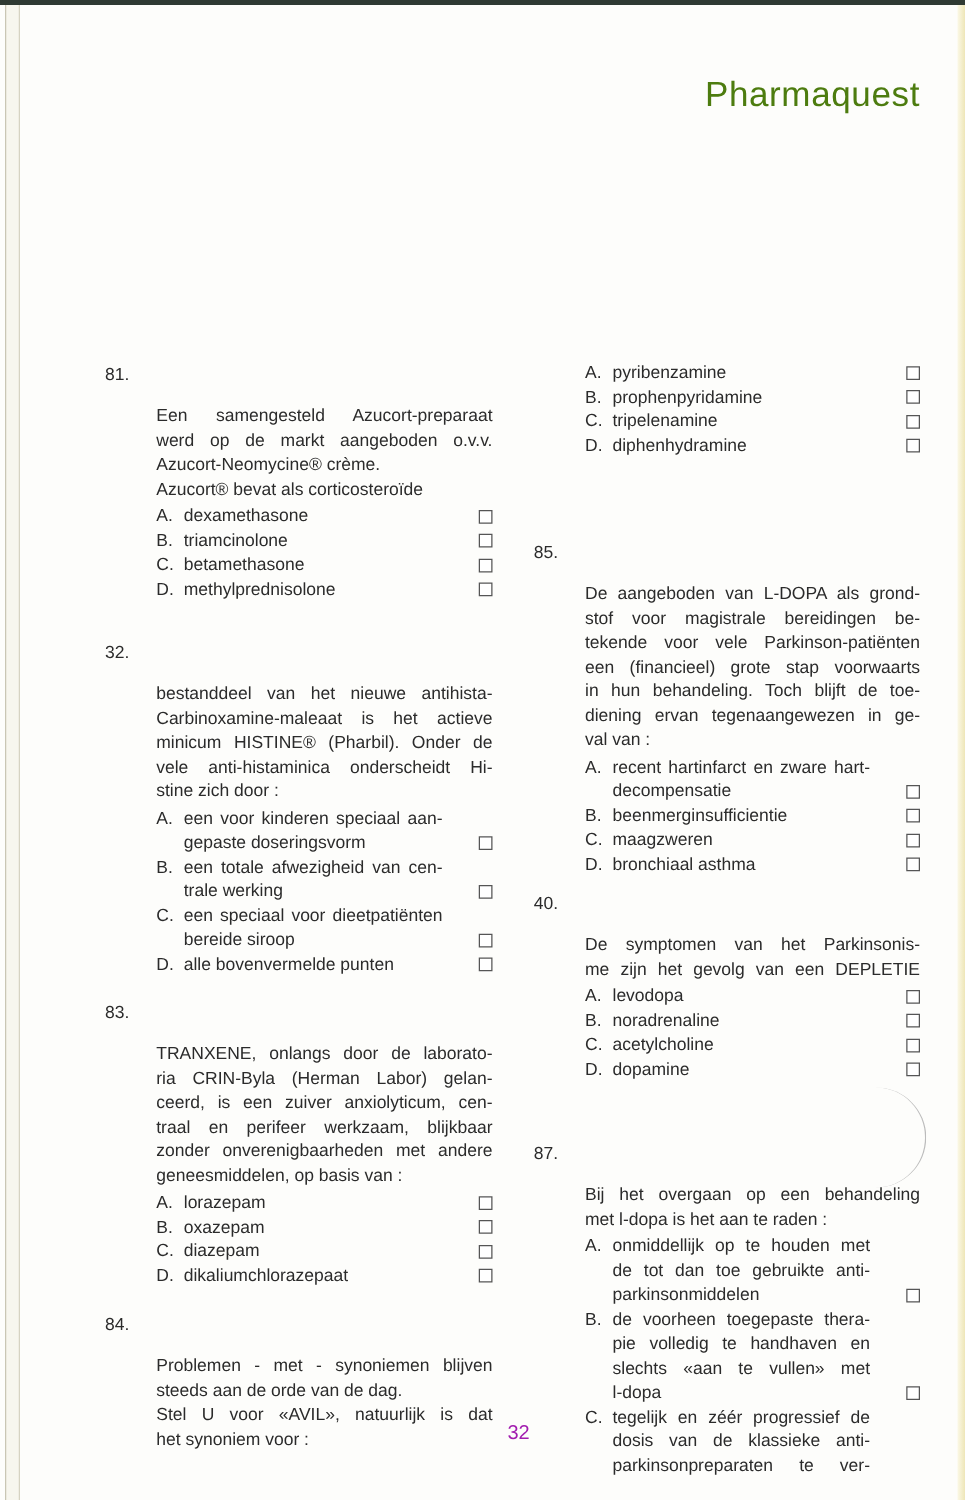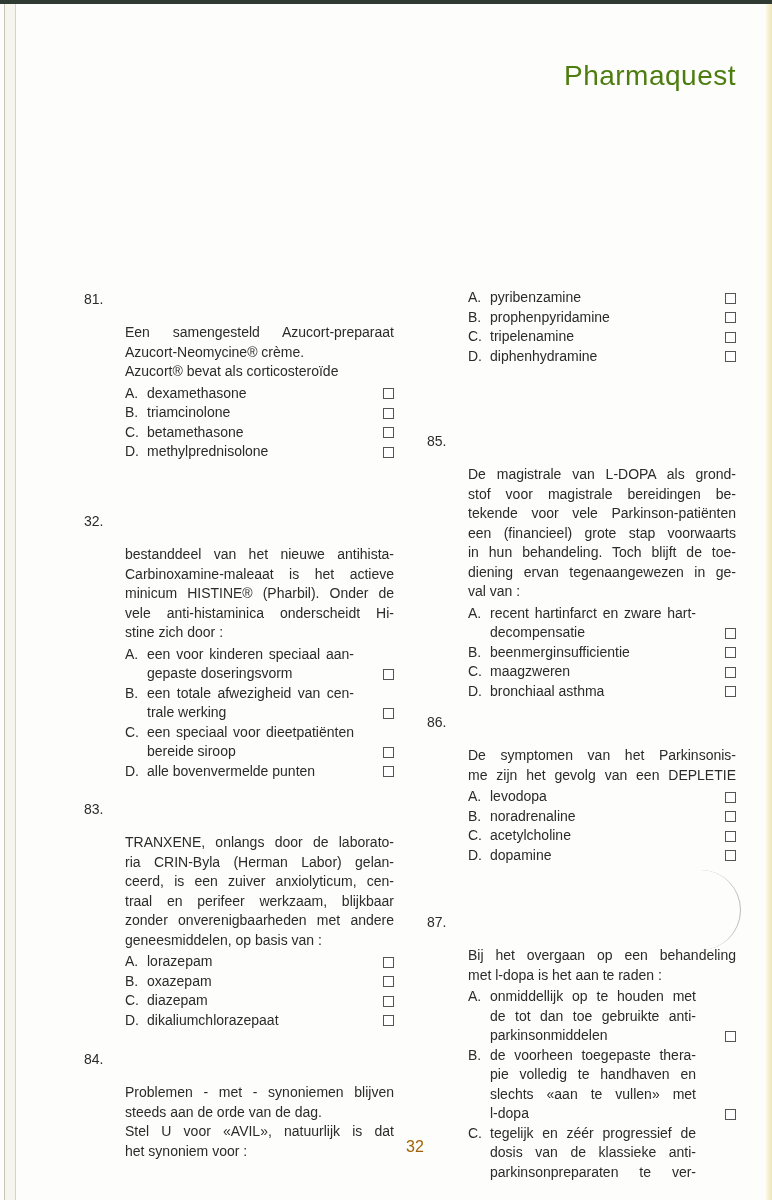--- a/index.html
+++ b/index.html
@@ -8,21 +8,21 @@
     background: #fdfdfb;
     font-family: "Liberation Sans", sans-serif;
     color: #2b2b2b;
   }
   .topbar { position: absolute; left: 0; top: 0; width: 772px; height: 4px; background: #2f3a33; }
   .leftedge { position: absolute; left: 4px; top: 4px; width: 10px; height: 1196px;
     border-left: 1px solid #c9c6b4; border-right: 1px solid #d6d3c2; background: #f7f6ee; }
   .rightedge { position: absolute; right: 0; top: 4px; width: 6px; height: 1196px;
     background: linear-gradient(to right, #fbf8e6, #eee6b8); }
   .title { position: absolute; right: 36px; top: 60px; font-size: 28px; letter-spacing: 0.5px; color: #4d7c0f; }
-  .pagenum { position: absolute; left: 406px; top: 1138px; font-size: 16px; color: #a16207; }
+  .pagenum { position: absolute; left: 406px; top: 1138px; font-size: 16px; color: #a21caf; }
 
   .q { position: absolute; font-size: 14px; line-height: 19.5px; }
   .q .num { position: absolute; left: 0; top: 0; width: 32px; }
   .q .stem { margin-left: 41px; text-align: justify; margin-top: 33px; }
   .q .stem div { text-align: justify; text-align-last: justify; }
   .q .stem div.last { text-align-last: left; }
   .opts { margin-left: 41px; margin-top: 2px; }
   .opt { position: relative; display: flex; }
   .opt .letter { width: 22px; flex: none; }
   .opt .text { flex: 1; padding-right: 40px; }
@@ -41,20 +41,21 @@
 <div class="topbar"></div>
 <div class="leftedge"></div>
 <div class="rightedge"></div>
 
 <div class="title">Pharmaquest</div>
 
 <div class="q ql" style="top:290px;">
   <span class="num">81.</span>
   <div class="stem">
     <div>Een samengesteld Azucort-preparaat</div>
+    <div>werd op de markt aangeboden o.v.v.</div>
     <div class="last">Azucort-Neomycine® crème.</div>
     <div class="last">Azucort® bevat als corticosteroïde</div>
   </div>
   <div class="opts">
     <div class="opt">
         <span class="letter">A.</span>
         <div class="text">
           <div class="last">dexamethasone</div>
         </div>
         <span class="box"></span>
@@ -208,21 +209,21 @@
           <div class="last">diphenhydramine</div>
         </div>
         <span class="box"></span>
       </div>
   </div>
 </div>
 
 <div class="q qr" style="top:432px;">
   <span class="num">85.</span>
   <div class="stem">
-    <div>De magistrale van L-DOPA als grond-</div>
+    <div>De aangeboden van L-DOPA als grond-</div>
     <div>stof voor magistrale bereidingen be-</div>
     <div>tekende voor vele Parkinson-patiënten</div>
     <div>een (financieel) grote stap voorwaarts</div>
     <div>in hun behandeling. Toch blijft de toe-</div>
     <div>diening ervan tegenaangewezen in ge-</div>
     <div class="last">val van :</div>
   </div>
   <div class="opts">
     <div class="opt">
         <span class="letter">A.</span>
@@ -250,21 +251,21 @@
         <span class="letter">D.</span>
         <div class="text">
           <div class="last">bronchiaal asthma</div>
         </div>
         <span class="box"></span>
       </div>
   </div>
 </div>
 
 <div class="q qr" style="top:713px;">
-  <span class="num">86.</span>
+  <span class="num">40.</span>
   <div class="stem">
     <div>De symptomen van het Parkinsonis-</div>
     <div>me zijn het gevolg van een DEPLETIE</div>
   </div>
   <div class="opts">
     <div class="opt">
         <span class="letter">A.</span>
         <div class="text">
           <div class="last">levodopa</div>
         </div>

